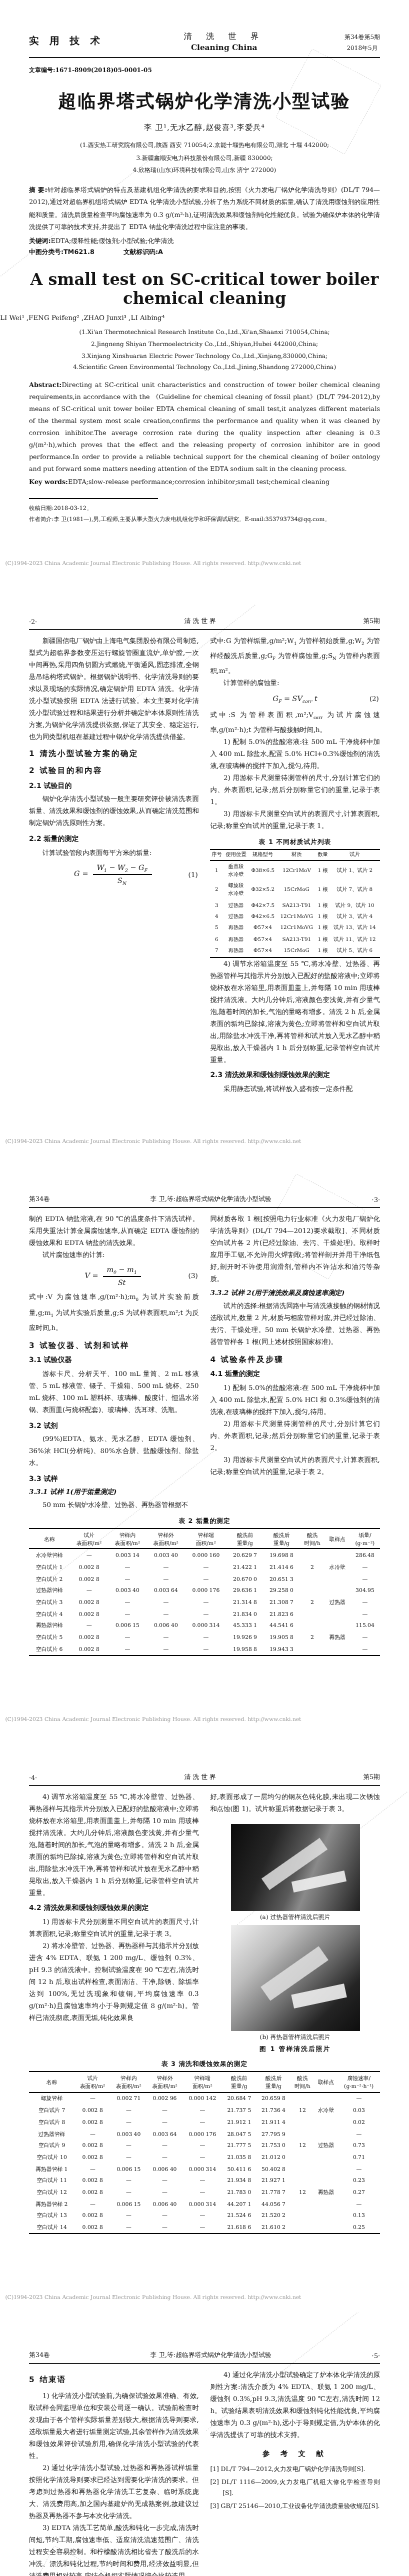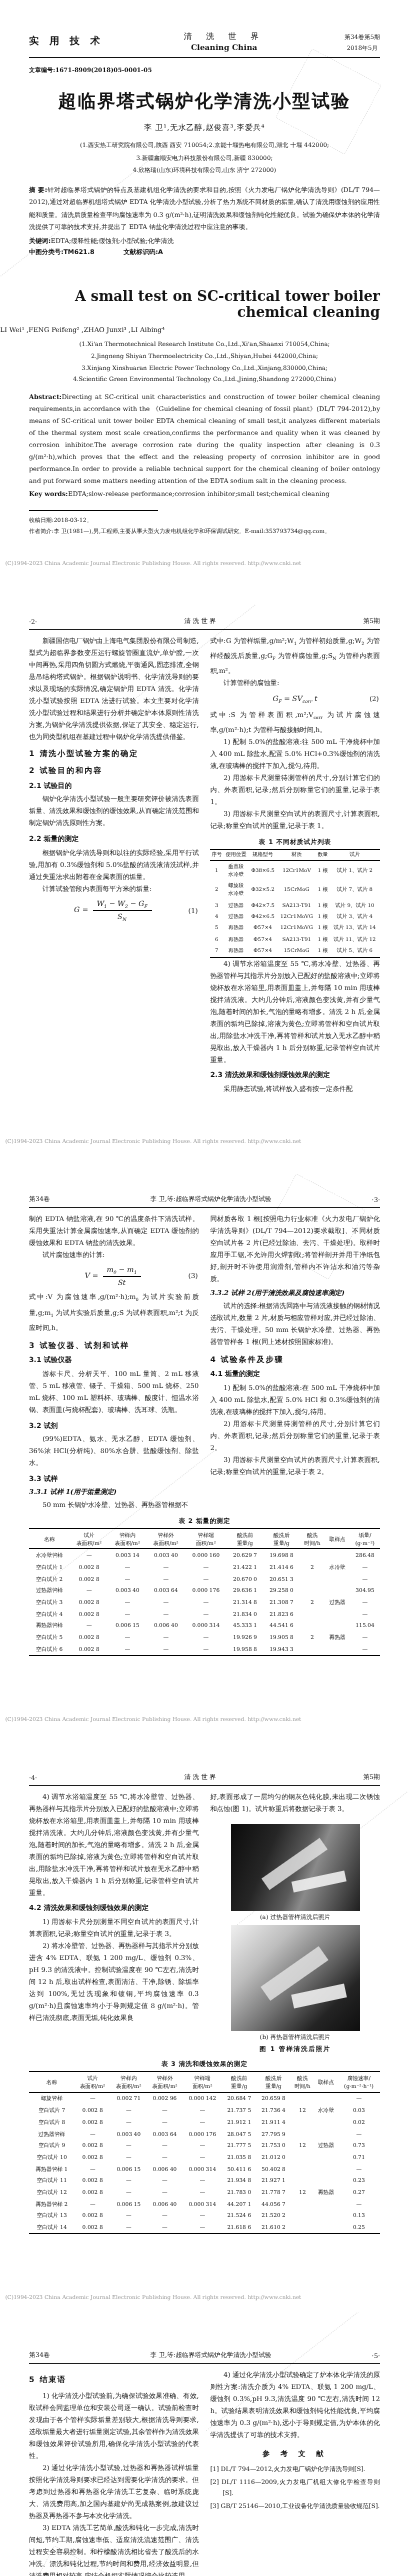--- a/index.html
+++ b/index.html
@@ -21,21 +21,21 @@
   .art-no{margin:8.2px 29px 0;font-size:6px;font-weight:600;}
   .main-title{margin:13.4px 20.6px 0;text-align:center;font-size:18px;font-weight:bold;letter-spacing:1.5px;
               font-family:"DejaVu Sans","Liberation Sans",sans-serif;}
   .authors{margin-top:10.3px;text-align:center;font-size:7.7px;letter-spacing:0.5px;}
   .affil{margin-top:6.2px;text-align:center;font-size:6px;line-height:2.1;}
   .abs-block{margin:7.2px 29px 0;font-size:6.4px;line-height:12.4px;text-align:justify;}
   .abs-block b{font-family:"DejaVu Sans","Liberation Sans",sans-serif;}
   .clc-line{margin:1px 29px 0;font-size:6.4px;font-weight:bold;
             font-family:"DejaVu Sans","Liberation Sans",sans-serif;}
   .clc-line span{margin-right:29px;}
-  .en-title{margin:31px 29px 0;text-align:right;font-size:14px;font-weight:bold;}
+  .en-title{margin:13px 29px 0;text-align:center;font-size:16px;font-weight:bold;}
   .en-authors{margin-top:6.2px;text-align:left;font-size:6.7px;}
   .en-affil{margin-top:4.1px;text-align:center;font-size:6px;line-height:1.95;}
   .en-abs{margin:6.2px 29px 0;font-size:6.4px;line-height:12px;text-align:justify;}
   .fn{margin:9.3px 29px 0;}
   .fn-rule{width:129px;border-top:0.8px solid #000;margin-bottom:4.6px;}
   .fn p{margin:0;font-size:5.7px;line-height:11.3px;}
   
   .runhead{display:flex;justify-content:space-between;align-items:flex-end;margin:39px 29px 0;
            padding-bottom:2.6px;border-bottom:1.3px solid #1c1c1c;font-size:6.4px;}
   .cols{display:flex;gap:11.3px;padding:5.2px 29px 0;}
@@ -142,21 +142,20 @@
     <span>第5期</span>
   </div>
   <div class="cols">
       <div class="colm">
         <p class="bp">新疆国信电厂锅炉由上海电气集团股份有限公司制造,型式为超临界参数变压运行螺旋管圈直流炉,单炉膛,一次中间再热,采用四角切圆方式燃烧,平衡通风,固态排渣,全钢悬吊结构塔式锅炉。根据锅炉说明书、化学清洗导则的要求以及现场的实际情况,确定锅炉用 EDTA 清洗。化学清洗小型试验按照 EDTA 法进行试验。本文主要对化学清洗小型试验过程和结果进行分析并确定炉本体原则性清洗方案,为锅炉化学清洗提供依据,保证了其安全、稳定运行,也为同类型机组在基建过程中锅炉化学清洗提供借鉴。</p>
         <div class="hh1">1  清洗小型试验方案的确定</div>
         <div class="hh1">2  试验目的和内容</div>
         <div class="hh2">2.1  试验目的</div>
         <p class="bp">锅炉化学清洗小型试验一般主要研究评价被清洗表面垢量、清洗效果和缓蚀剂的缓蚀效果,从而确定清洗范围和制定锅炉清洗原则性方案。</p>
         <div class="hh2">2.2  垢量的测定</div>
-        <p class="bp">根据锅炉化学清洗导则和以往的实际经验,采用平行试验,用加有 0.3%缓蚀剂和 5.0%盐酸的清洗液清洗试样,并通过失重法求出附着在金属表面的垢量。</p>
         <p class="bp">计算试验管段内表面每平方米的垢量:</p>
         <div class="fml"><i>G = <span class="frac">
               <span class="num">W<sub>1</sub> − W<sub>2</sub> − G<sub>F</sub></span>
               <span class="den">S<sub>N</sub></span>
             </span></i><span class="eq">(1)</span></div>
       </div>
       <div class="colm">
         <p class="bp cont">式中:G 为管样垢量,g/m²;W<sub>1</sub> 为管样初始质量,g;W<sub>2</sub> 为管样经酸洗后质量,g;G<sub>F</sub> 为管样腐蚀量,g;S<sub>N</sub> 为管样内表面积,m²。</p>
         <p class="bp">计算管样的腐蚀量:</p>
         <div class="fml"><i>G<sub>F</sub> = SV<sub>corr</sub> t</i><span class="eq">(2)</span></div>

